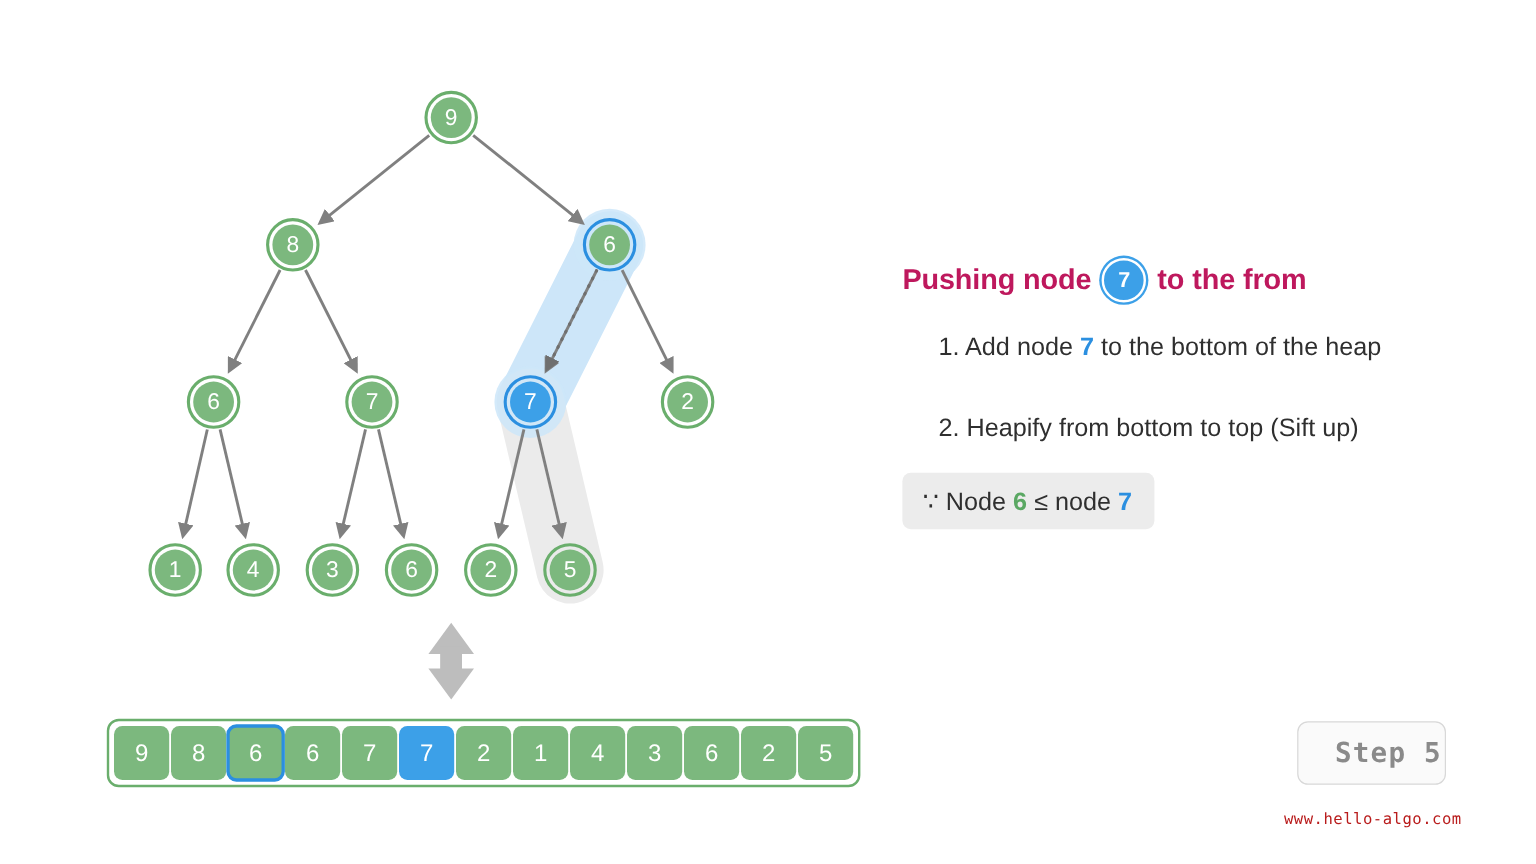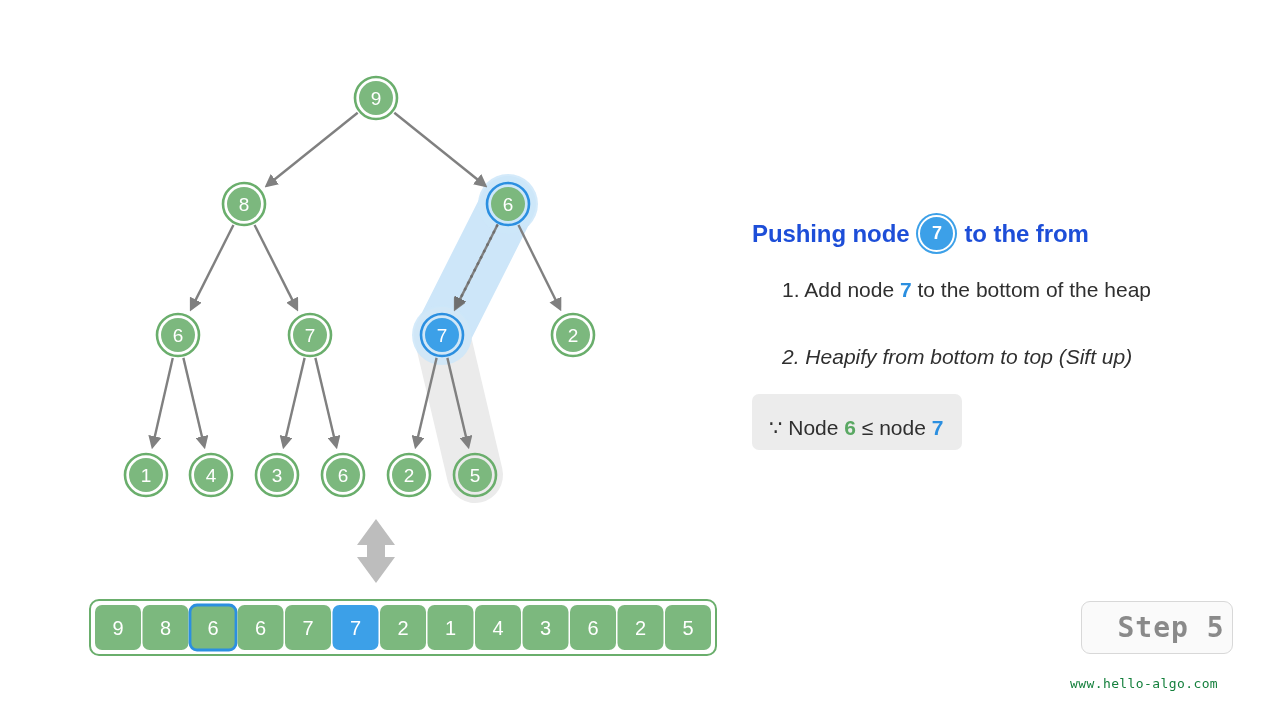--- a/index.html
+++ b/index.html
@@ -50,21 +50,21 @@
     position: absolute;
     left: 0; top: 215px;
     display: flex;
     align-items: center;
     gap: 9px;
     white-space: nowrap;
   }
   #title-row .tpart {
     font-size: 24px;
     font-weight: bold;
-    color: #1d4ed8;
+    color: #be185d;
     letter-spacing: -0.1px;
   }
   .badge-circle {
     width: 37px; height: 37px;
     border-radius: 50%;
     background: #3ca0e8;
     border: 2px solid #ffffff;
     box-shadow: 0 0 0 2px #3ca0e8;
     display: flex;
     align-items: center;
@@ -78,54 +78,54 @@
     position: absolute;
     left: 30px;
     font-size: 21px;
     color: #2f2f2f;
     white-space: nowrap;
   }
   .step-line .num { color: #2f2f2f; }
   .hl-blue { color: #2b8fe0; font-weight: bold; }
   .hl-green { color: #5aa863; font-weight: bold; }
   #step1 { top: 278px; }
-  #step2 { top: 345px; font-style: italic; }
+  #step2 { top: 345px; }
   #reason {
     position: absolute;
     left: 0px; top: 394px;
     background: #ececec;
     border-radius: 7px;
-    padding: 22px 19px 10px 17px;
+    padding: 12px 19px 10px 17px;
     font-size: 21px;
     color: #2f2f2f;
     white-space: nowrap;
   }
   #step-badge {
     position: absolute;
     left: 329px; top: 601px;
-    width: 152px; height: 53px;
+    width: 124px; height: 53px;
     border: 1.5px solid #d8d8d8;
     border-radius: 9px;
     background: #fafafa;
     display: flex;
     align-items: center;
     justify-content: center;
     font-family: "DejaVu Sans Mono", monospace;
-    font-size: 28px;
+    font-size: 23px;
     font-weight: bold;
     color: #8a8a8a;
     letter-spacing: 1px;
     padding-left: 28px;
   }
   #watermark {
     position: absolute;
     left: 318px; top: 676px;
     font-family: "DejaVu Sans Mono", monospace;
     font-size: 13px;
-    color: #15803d;
+    color: #b91c1c;
     letter-spacing: 0.4px;
   }
 </style>
 </head>
 <body>
 
 <div id="stage">
 
   <svg id="tree-svg" viewBox="0 0 760 720">
     <defs>

